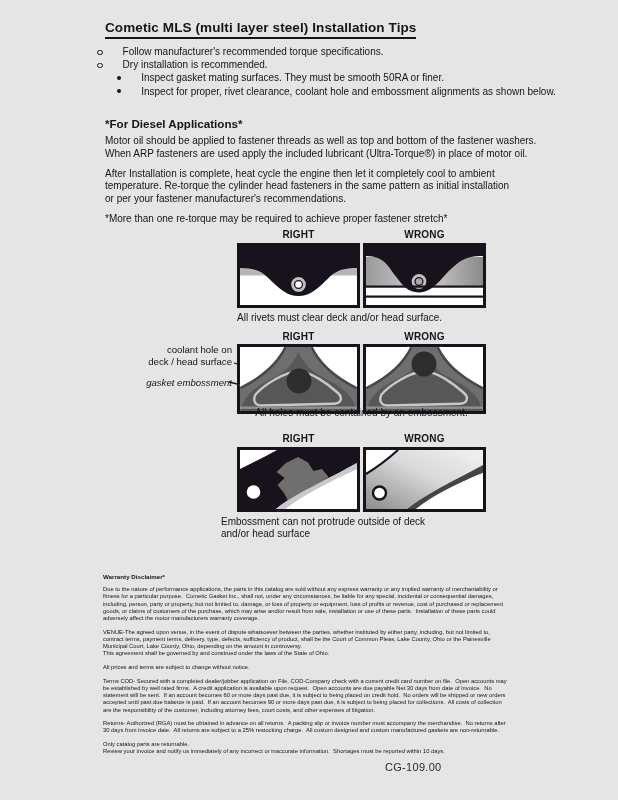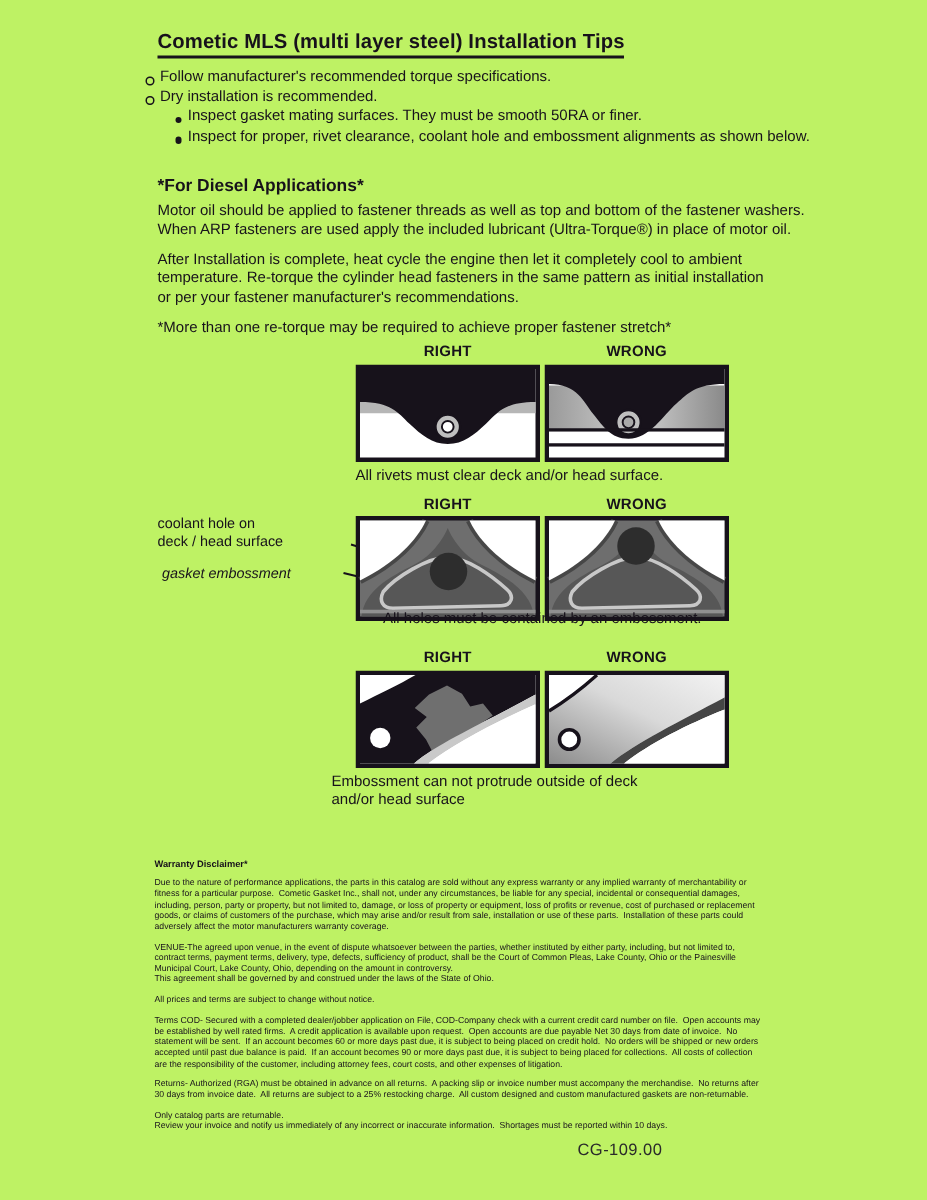--- a/index.html
+++ b/index.html
@@ -1,36 +1,36 @@
 <!DOCTYPE html>
 <html><head>
 <meta charset="utf-8">
 <style>
   html,body { margin:0; padding:0; background:#ffffff; }
   .page {
-    position:relative; width:618px; height:800px; background:#bef264;
+    position:relative; width:618px; height:800px; background:#e5e5e5;
     font-family:"Liberation Sans", sans-serif; color:#17121b; overflow:hidden;
   }
   .abs { position:absolute; }
   .title {
     font-size:13.5px; font-weight:bold; margin:0; display:inline-block;
     border-bottom:2px solid #17121b; padding-bottom:2px; letter-spacing:0.1px;
   }
   .tips { list-style:none; margin:0; padding:0; font-size:10px; line-height:13.2px; }
-  .tips li { display:flex; align-items:center; margin:0; }
+  .tips li { display:flex; align-items:flex-start; margin:0;gap:16px; }
   .tips li.sub { margin-left:20px; }
   .marker { flex:0 0 auto; display:inline-block; margin:4.5px 4px 0 0; }
   .ring { width:3.6px; height:3.6px; border:1px solid #17121b; border-radius:50%; }
   .dot  { width:4.2px; height:4.2px; background:#17121b; border-radius:50%; }
   .diesel h2 { font-size:11.6px; font-weight:bold; margin:0 0 5px 0; }
   .diesel p { font-size:10px; line-height:12.8px; margin:0 0 7px 0; white-space:pre; }
   .fig-label { width:123px; text-align:center; font-size:10px; font-weight:bold; letter-spacing:0.2px; }
   .caption { font-size:10px; line-height:12px; white-space:pre-line; }
   .caption.centered { text-align:center; }
-  .anno { font-size:9.6px; line-height:11.5px; }
+  .anno { text-align:right; font-size:9.6px; line-height:11.5px; }
   .disclaimer { font-size:5.8px; line-height:7.2px; }
   .disclaimer h3 { font-size:6.2px; margin:0 0 6px 0; font-weight:bold; }
   .disclaimer p { margin:0 0 6.5px 0; white-space:pre; }
   .footer-code { font-size:11px; letter-spacing:0.3px; color:#2a2a2a; }
 </style>
 </head>
 <body>
 
 <div class="page">
 

